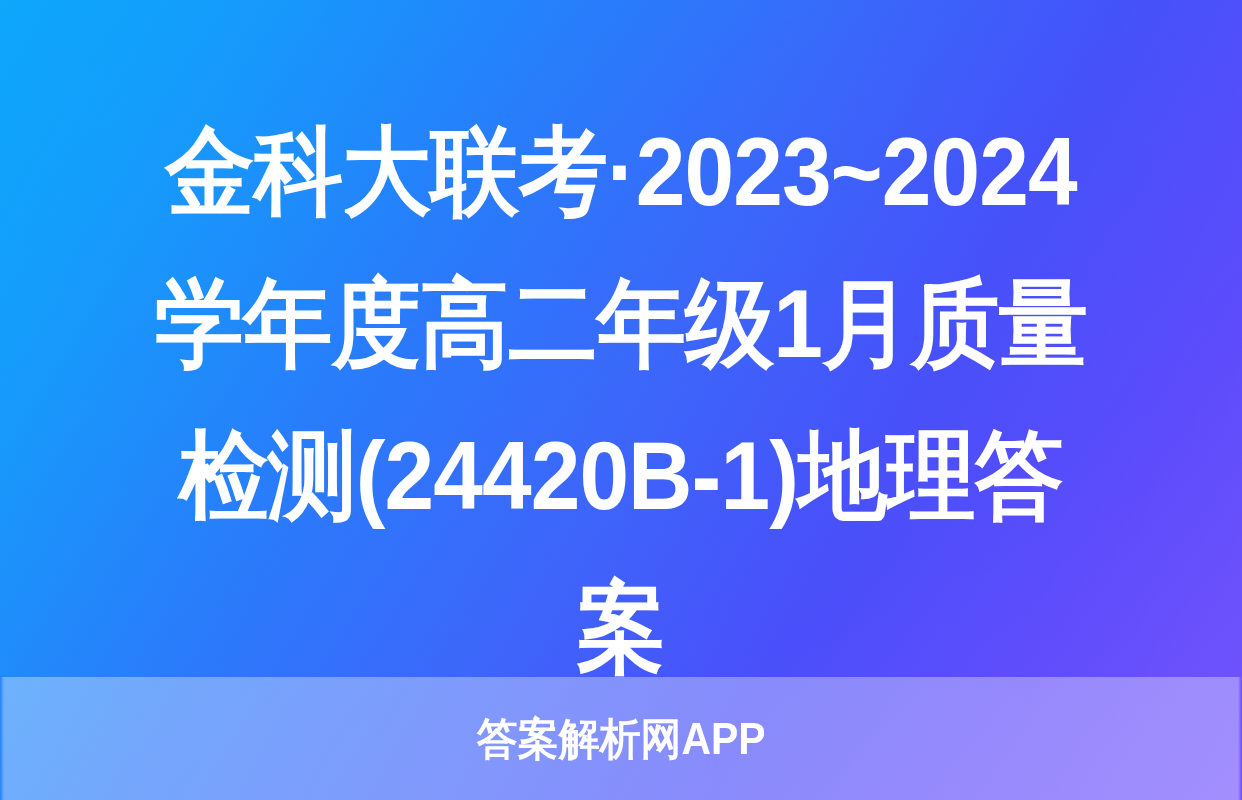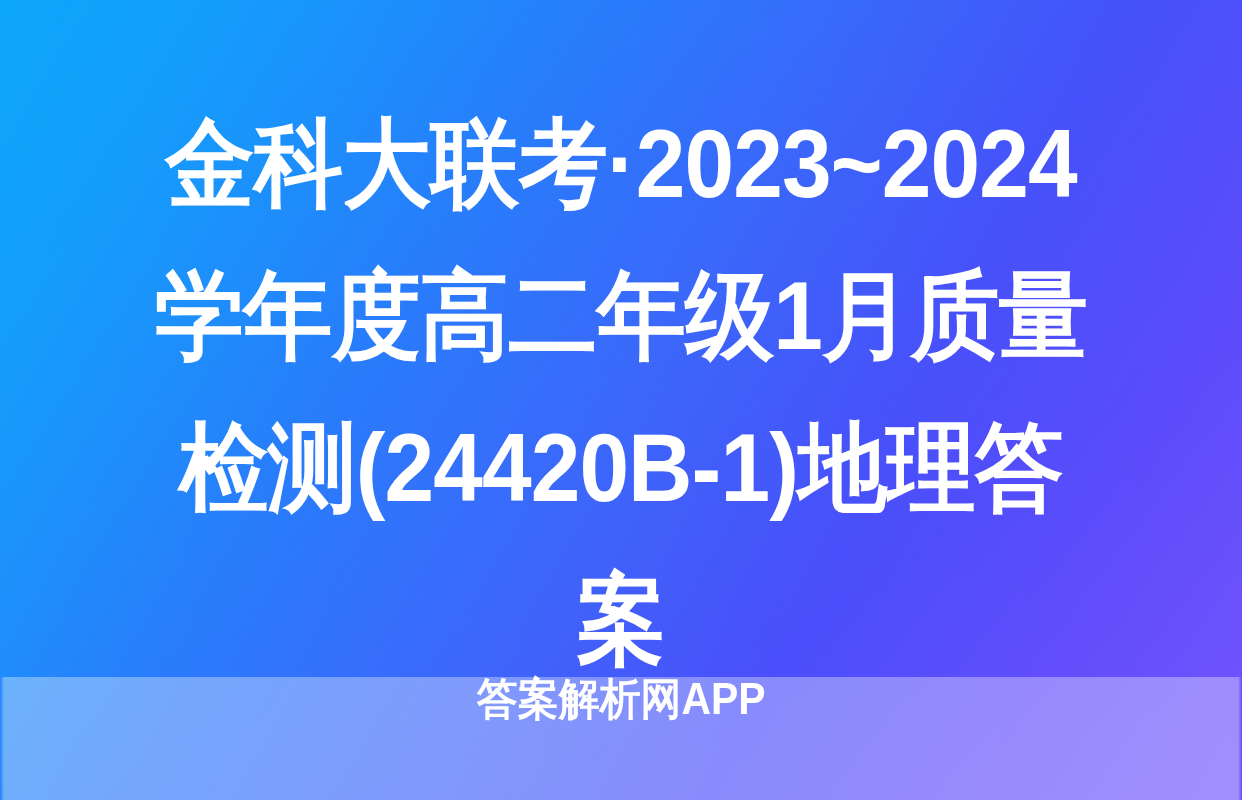--- a/index.html
+++ b/index.html
@@ -39,21 +39,21 @@
        rgba(0,140,255,0.05) 38%,
        rgba(110,70,255,0.10) 72%,
        rgba(140,90,255,0.28) 100%);
     pointer-events: none;
   }
 
   .title-block {
     position: absolute;
     left: 0;
     right: 0;
-    top: 88px;
+    top: 96px;
     text-align: center;
     z-index: 2;
     padding: 0 28px;
     box-sizing: border-box;
   }
 
   .title-line {
     display: block;
     color: #ffffff;
     font-size: 97px;
@@ -69,21 +69,21 @@
   
   .footer-band {
     position: absolute;
     left: 0;
     right: 0;
     top: 677px;
     height: 123px;
     background: rgba(255, 255, 255, 0.34);
     z-index: 3;
     display: flex;
-    align-items: flex-start;
+    align-items: center;
     justify-content: center;
   }
 
   .footer-edge {
     position: absolute;
     top: 0;
     bottom: 0;
     width: 4px;
     background: rgba(0, 0, 0, 0.0);
   }

